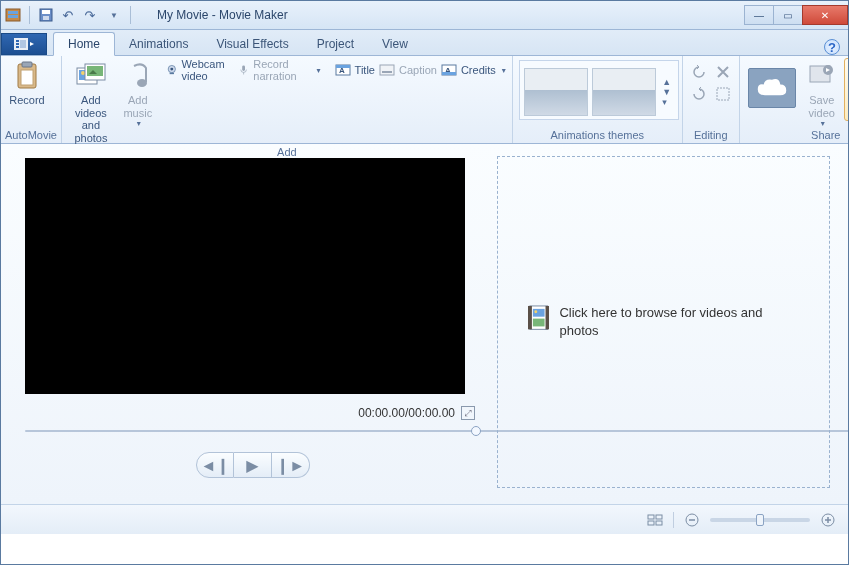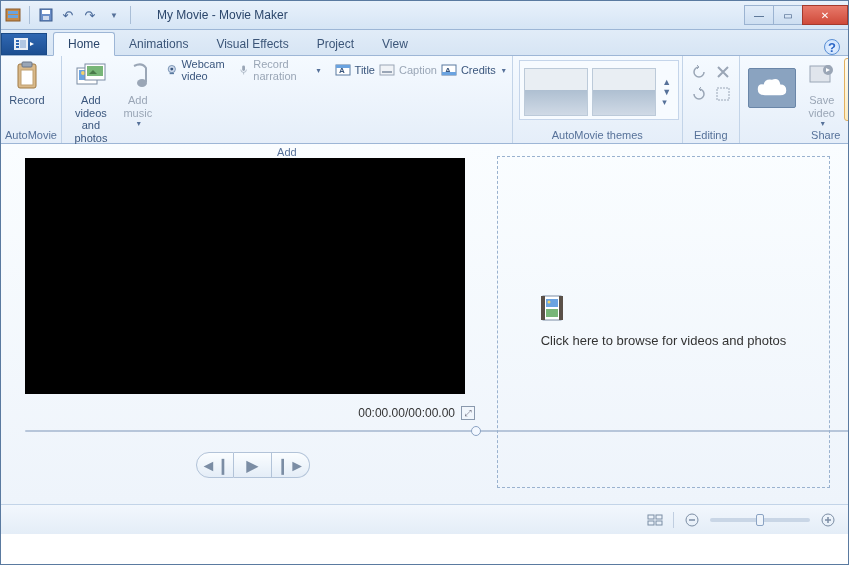--- a/index.html
+++ b/index.html
@@ -43,21 +43,21 @@
 .slider { margin-top: 6px; height: 10px; display: flex; align-items: center; }
 .track { flex: 1; height: 2px; background: #b7c6da; border-radius: 1px; }
 .thumb { width: 10px; height: 10px; background: #f3f8ff; border: 1px solid #8ba3c3; border-radius: 50%; margin-left: -438px; }
 .playrow { display: flex; justify-content: center; gap: 0; margin-top: 16px; }
 .pbtn { width: 38px; height: 26px; border: 1px solid #b2c3d8; background: linear-gradient(#fafdff,#e4edf7); display: flex; align-items: center; justify-content: center; color: #7b8da4; }
 .pbtn:first-child { border-radius: 13px 0 0 13px; }
 .pbtn:last-child { border-radius: 0 13px 13px 0; border-left: none; }
 .pbtn:nth-child(2){ border-left:none; }
 .right { flex: 1; padding: 12px 18px 12px 6px; }
 .droparea { border: 1px dashed #9ab2cf; height: 332px; display: flex; align-items: center; justify-content: center; padding: 0 30px; }
-.dropinner { display: flex; gap: 10px; align-items: flex-start; flex-direction: column; }
+.dropinner { display: flex; gap: 10px; align-items: flex-start; }
 .dropicon { width: 22px; height: 28px; }
 .droptext { font-size: 13px; color: #333; line-height: 1.35; }
 .statusbar { height: 30px; border-top: 1px solid #c3d4e8; background: linear-gradient(#f2f7fd,#e4edf7); display: flex; align-items: center; justify-content: flex-end; padding: 0 12px; gap: 10px; }
 .stico { width:16px; height:16px; color:#7b8da4; display:flex; align-items:center; justify-content:center; }
 .stsep { width:1px; height:16px; background:#c0cee0; }
 .zslider { width: 100px; height: 4px; background:#c9d6e6; position:relative; border-radius:2px; }
 .zthumb { position:absolute; left:46px; top:-4px; width:8px; height:12px; background:#eef4fb; border:1px solid #8ba3c3; border-radius:2px; }
 .drop { font-size: 8px; color: #567199; margin-left: 2px; }
 </style>
 </head>
@@ -228,21 +228,21 @@
   </div>
 
   <div class="group" style="min-width:170px">
     <div class="group-body">
       <div class="themes">
         <div class="theme"></div>
         <div class="theme"></div>
         <div class="more">▲<br>▼<br>▾</div>
       </div>
     </div>
-    <div class="group-label">AutoMovie themes</div>
+    <div class="group-label">Animations themes</div>
   </div>
 
   <div class="group">
     <div class="group-body">
       <div class="edcol" style="padding:6px 4px 0">
         <div class="edrow">
           <span class="edi"><svg viewBox="0 0 16 16">
                 <path d="M8 3 A5 5 0 1 0 13 8" fill="none" stroke="#9aa6b6" stroke-width="1.5"></path>
                 <path d="M6 1 L8 3 L6 5" fill="none" stroke="#9aa6b6"></path>
               </svg></span>

